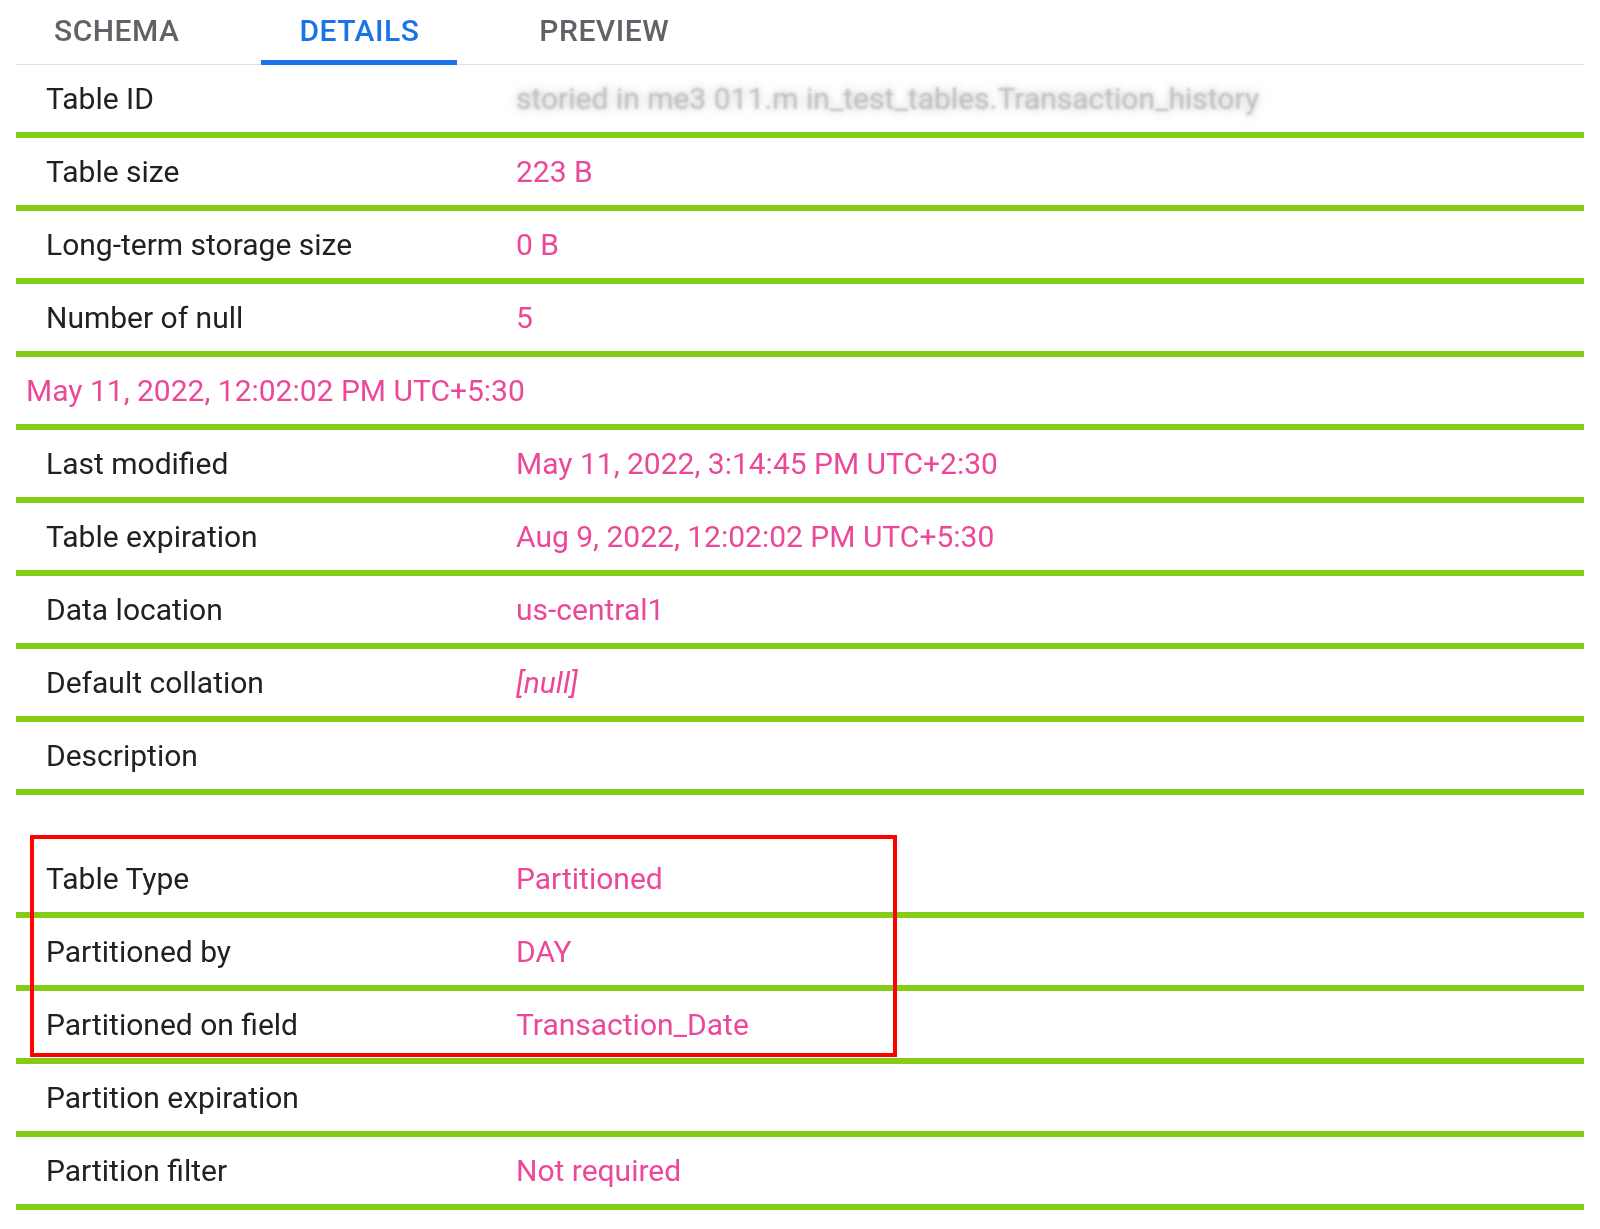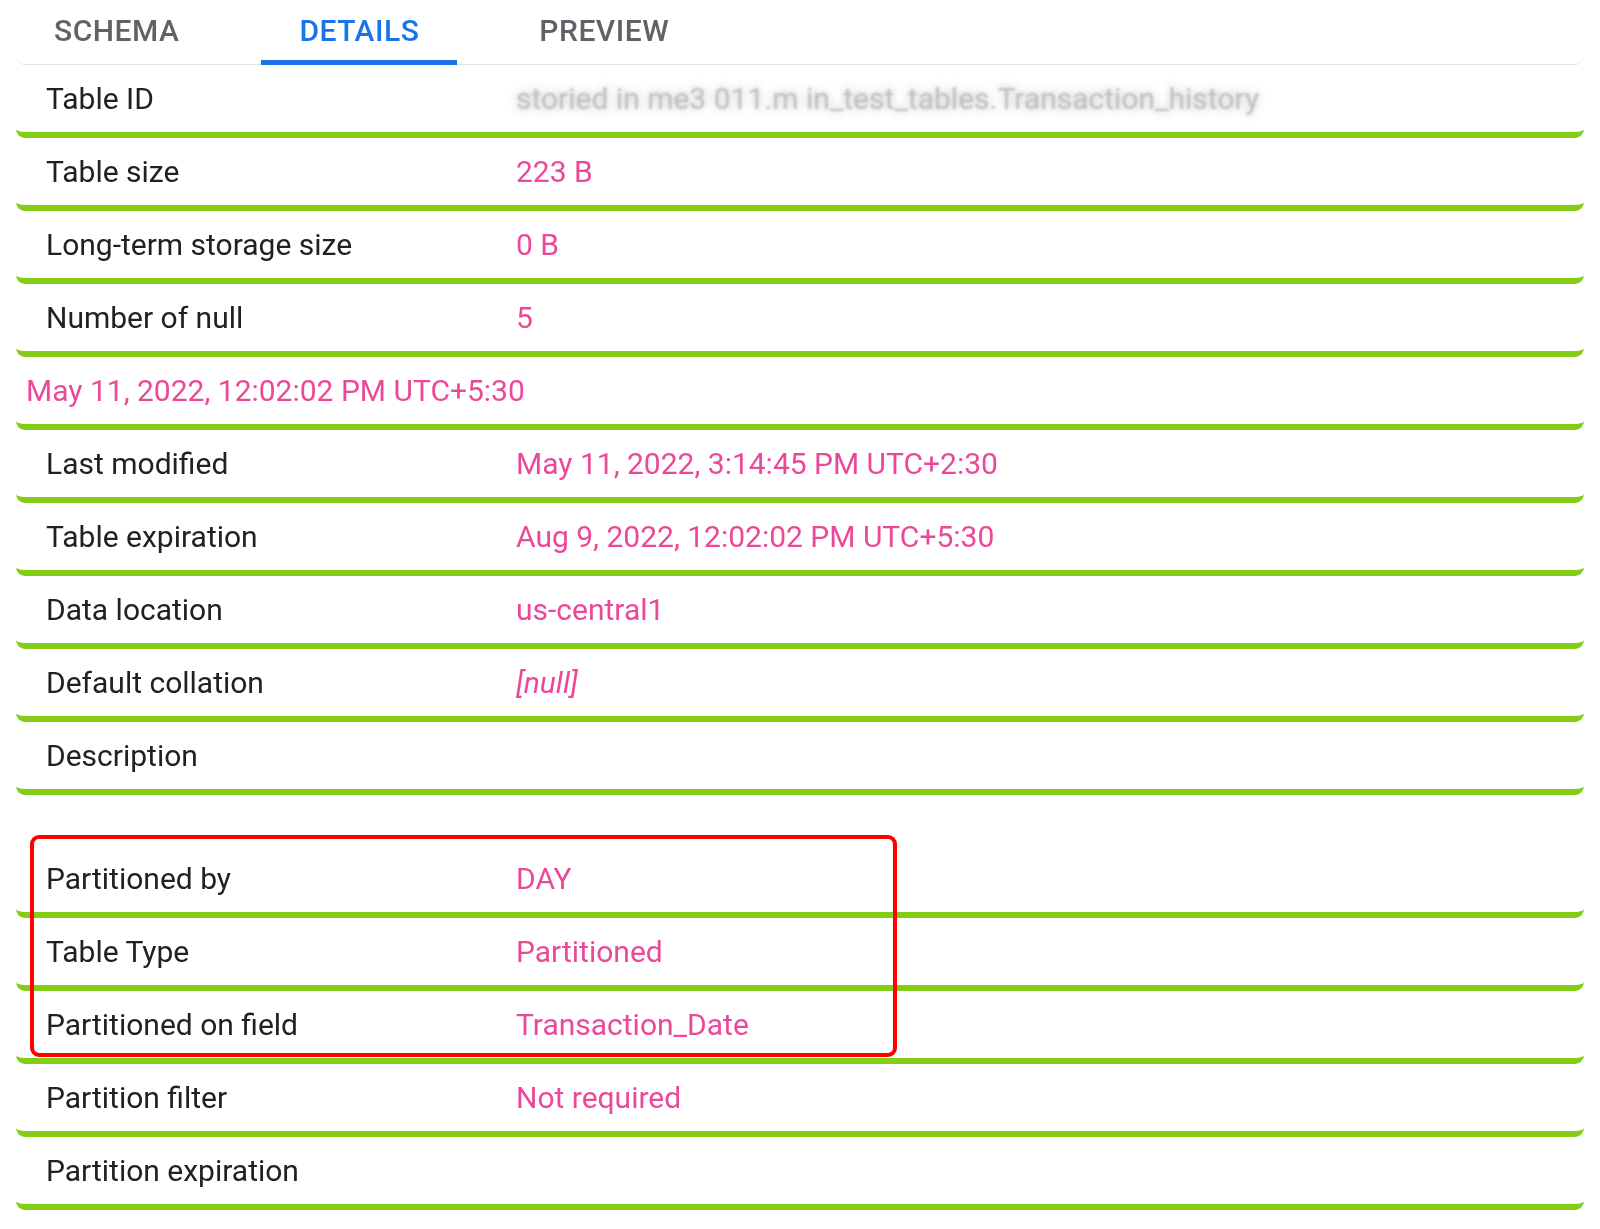--- a/index.html
+++ b/index.html
@@ -1,19 +1,18 @@
 <!DOCTYPE html>
 <html><head>
   <meta charset="utf-8">
   <style>
     * {
       margin: 0;
       padding: 0;
       box-sizing: border-box;
-      border-radius: 9px;
     }
     body {
       font-family: 'Google Sans', Roboto, Arial, sans-serif;
       background: #fff;
       width: 1600px;
       height: 1229px;
       padding: 0;
     }
     .container {
       padding: 0 16px;
@@ -139,36 +138,36 @@
         <div class="row-value italic">[null]</div>
       </div>
       <div class="row">
         <div class="row-label">Description</div>
         <div class="row-value"></div>
       </div>
 
       <div class="section-gap"></div>
 
       <div class="row">
+        <div class="row-label">Table Type</div>
+        <div class="row-value">Partitioned</div>
+      </div>
+      <div class="row">
         <div class="row-label">Partitioned by</div>
         <div class="row-value">DAY</div>
-      </div>
-      <div class="row">
-        <div class="row-label">Table Type</div>
-        <div class="row-value">Partitioned</div>
       </div>
       <div class="row">
         <div class="row-label">Partitioned on field</div>
         <div class="row-value">Transaction_Date</div>
       </div>
       <div class="row">
+        <div class="row-label">Partition expiration</div>
+        <div class="row-value"></div>
+      </div>
+      <div class="row">
         <div class="row-label">Partition filter</div>
         <div class="row-value">Not required</div>
-      </div>
-      <div class="row">
-        <div class="row-label">Partition expiration</div>
-        <div class="row-value"></div>
       </div>
     </div>
 
     <div class="highlight-box" style="top:770px; left:14px; width:867px; height:222px;"></div>
   </div>
 </div>
 
 </body></html>

